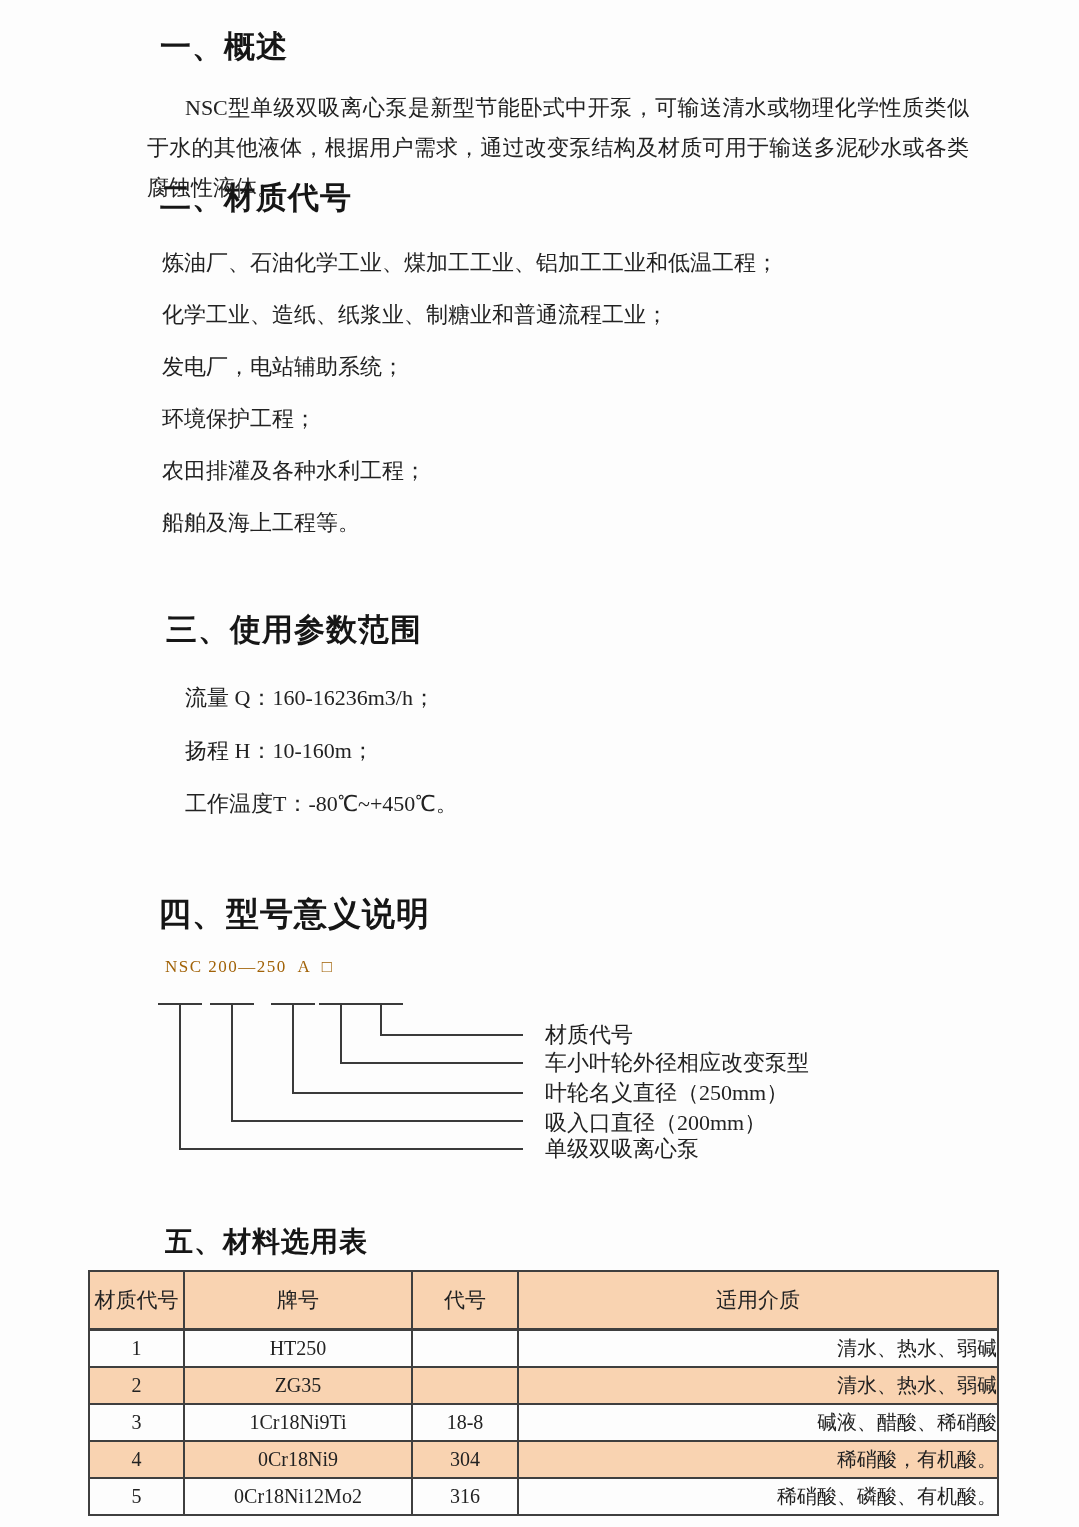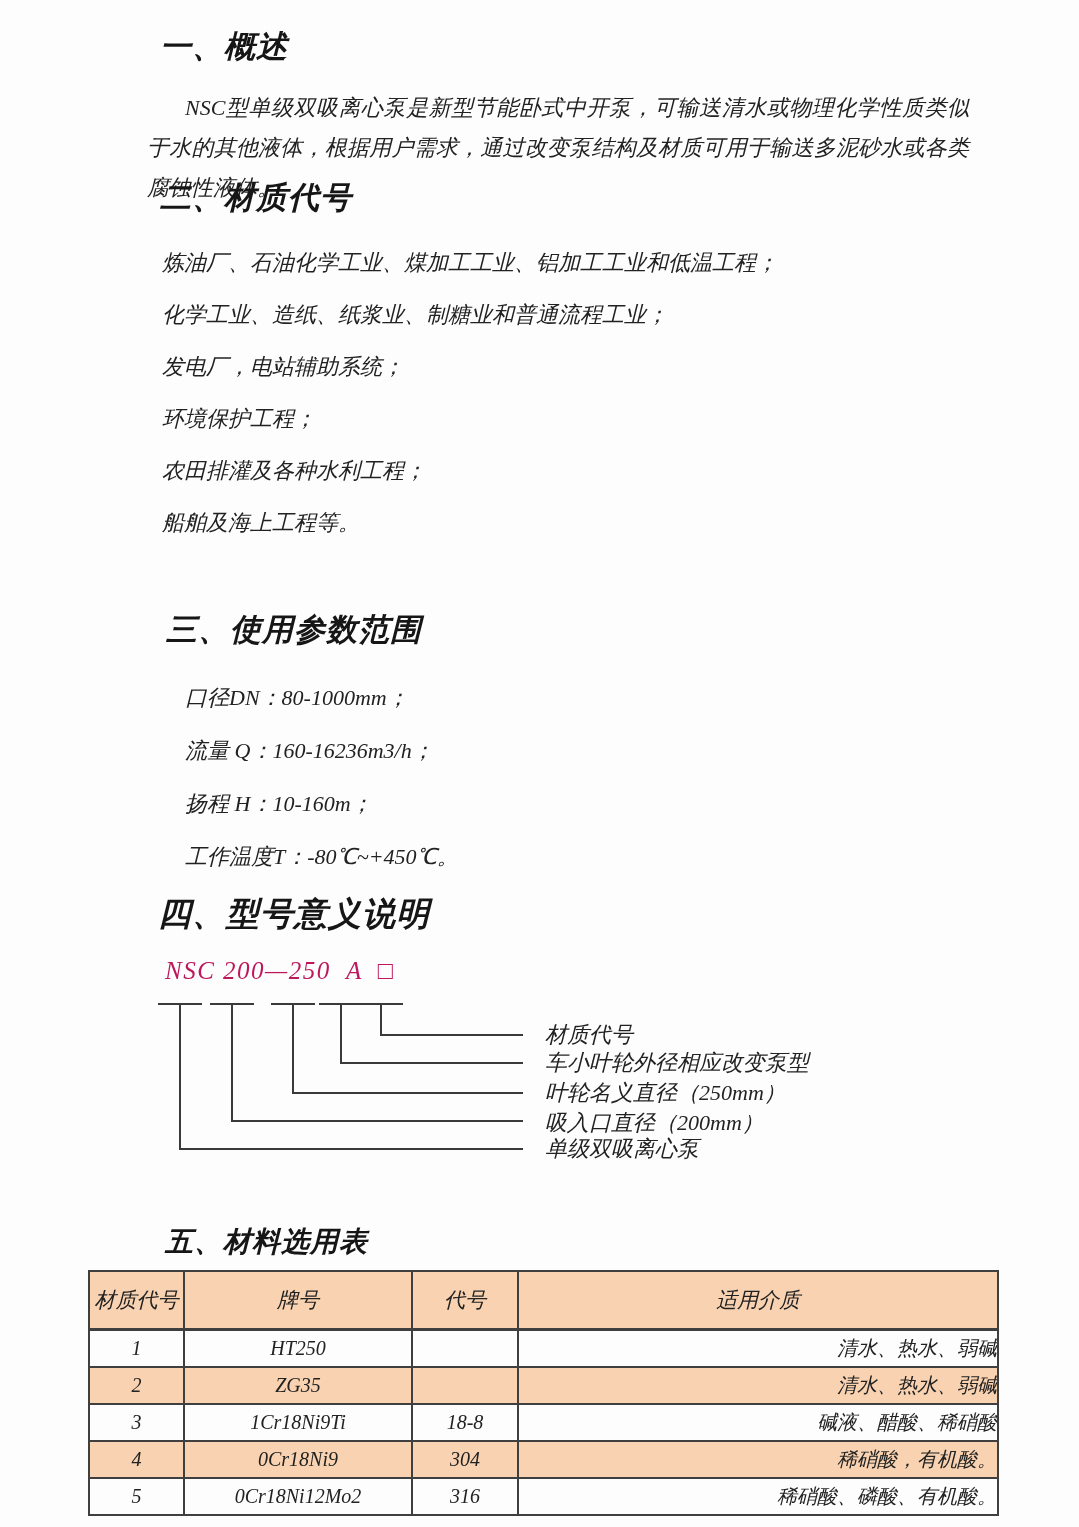--- a/index.html
+++ b/index.html
@@ -4,21 +4,21 @@
 <style>
   html, body { margin: 0; padding: 0; }
   body {
     width: 1079px; height: 1527px;
     background: #fdfdfd;
     font-family: "Liberation Serif", serif;
     color: #1f1f1f;
     position: relative;
     overflow: hidden;
   }
-  .page { position: absolute; inset: 0; font-style: italic; }
+  .page { position: absolute; inset: 0; }
 
   .sec-title {
     position: absolute;
     font-family: "Liberation Sans", sans-serif;
     font-weight: 700;
     color: #161616;
     letter-spacing: 1px;
     white-space: nowrap;
     margin: 0;
   }
@@ -36,22 +36,22 @@
   }
 
   .scope-list { position: absolute; left: 162px; top: 250px; }
   .scope-item { font-size: 22px; line-height: 26px; margin-bottom: 26px; white-space: nowrap; color: #222; }
 
   .param-list { position: absolute; left: 185px; top: 685px; }
   .param-item { font-size: 22px; line-height: 26px; margin-bottom: 27px; white-space: nowrap; color: #222; }
 
   .model-code {
     position: absolute; left: 165px; top: 957px;
-    font-size: 25px; letter-spacing: 1.5px;
-    white-space: pre; color: #be185d;
+    font-size: 17px; letter-spacing: 1.5px;
+    white-space: pre; color: #a16207;
   }
 
   .diagram { position: absolute; left: 0; top: 995px; width: 1079px; height: 178px; }
   .diagram svg { position: absolute; left: 0; top: 0; }
   .diagram path { stroke: var(--line, #3a3a3a); stroke-width: 2; fill: none; }
   .dlabel {
     position: absolute; left: 545px;
     font-size: 22px; line-height: 26px; white-space: nowrap; color: #222;
   }
   .dl0 { top: 27px; } .dl1 { top: 55px; } .dl2 { top: 85px; } .dl3 { top: 115px; } .dl4 { top: 141px; }
@@ -93,21 +93,20 @@
     <div class="scope-item">炼油厂、石油化学工业、煤加工工业、铝加工工业和低温工程；</div>
     <div class="scope-item">化学工业、造纸、纸浆业、制糖业和普通流程工业；</div>
     <div class="scope-item">发电厂，电站辅助系统；</div>
     <div class="scope-item">环境保护工程；</div>
     <div class="scope-item">农田排灌及各种水利工程；</div>
     <div class="scope-item">船舶及海上工程等。</div>
   </div>
 
   <h2 class="sec-title t3">三、使用参数范围</h2>
   <div class="param-list">
-    <div class="param-item">口径DN：80-1000mm；</div>
     <div class="param-item">流量 Q：160-16236m3/h；</div>
     <div class="param-item">扬程 H：10-160m；</div>
     <div class="param-item">工作温度T：-80℃~+450℃。</div>
   </div>
 
   <h2 class="sec-title t4">四、型号意义说明</h2>
   <div class="model-code">NSC 200—250  A  □</div>
 
   <div class="diagram">
     <svg width="1079" height="178" viewBox="0 0 1079 178">

